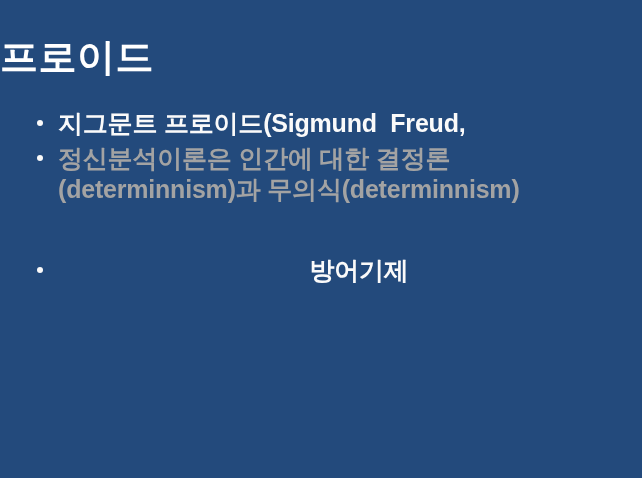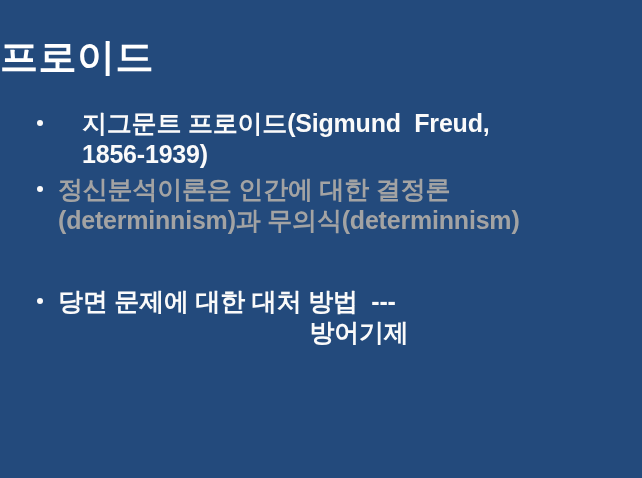--- a/index.html
+++ b/index.html
@@ -75,38 +75,36 @@
 <body>
 
 <div id="slide" style="background: rgb(35, 74, 124);">
 
   <div id="slide-title">프로이드</div>
 
   <div id="body-block">
 
     <div class="bullet-item">
       <span class="bullet-dot" style="background: rgb(250, 250, 250);"></span>
-      <div class="bullet-lines" style="color: rgb(250, 250, 250); margin-left: 24px;">
+      <div class="bullet-lines" style="color: rgb(250, 250, 250);">
         <div class="bullet-line">지그문트 프로이드(Sigmund  Freud,</div>
-        <div class="bullet-line">1856-1939)</div>
       </div>
     </div>
 
     <div class="bullet-item">
       <span class="bullet-dot" style="background: rgb(250, 250, 250);"></span>
       <div class="bullet-lines" style="color: #a3a3a3;">
         <div class="bullet-line">정신분석이론은 인간에 대한 결정론</div>
         <div class="bullet-line">(determinnism)과 무의식(determinnism)</div>
       </div>
     </div>
 
     <div class="spacer-line"></div>
 
     <div class="bullet-item">
       <span class="bullet-dot" style="background: rgb(250, 250, 250);"></span>
       <div class="bullet-lines" style="color: rgb(250, 250, 250);">
-        <div class="bullet-line">당면 문제에 대한 대처 방법  ---</div>
         <div class="bullet-line indented">방어기제</div>
       </div>
     </div>
 
   </div>
 </div>
 
 </body></html>

